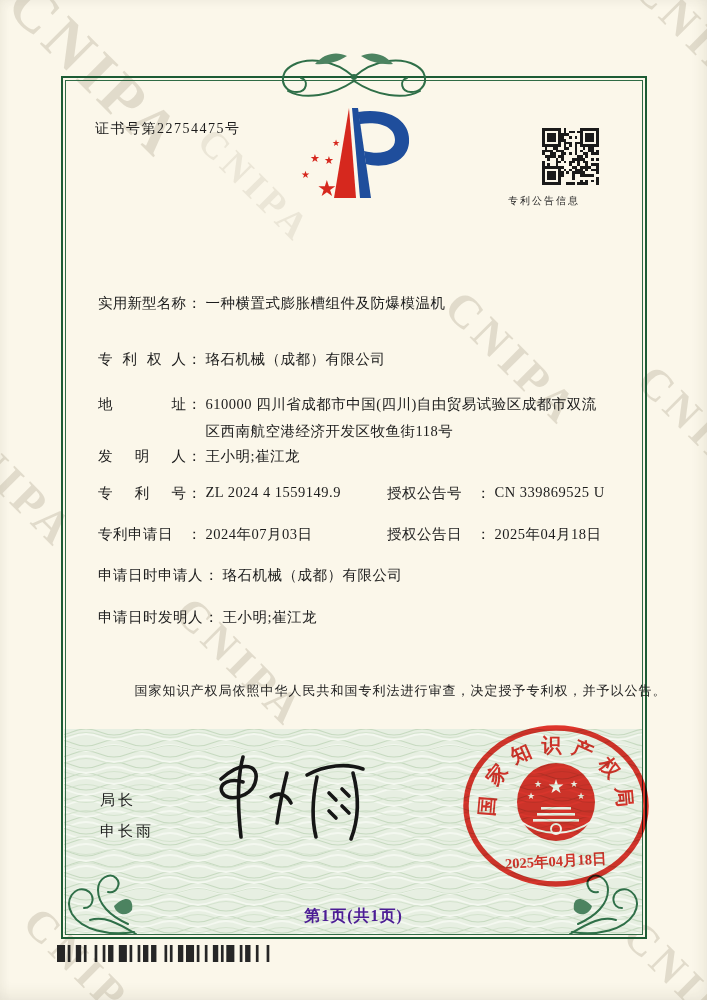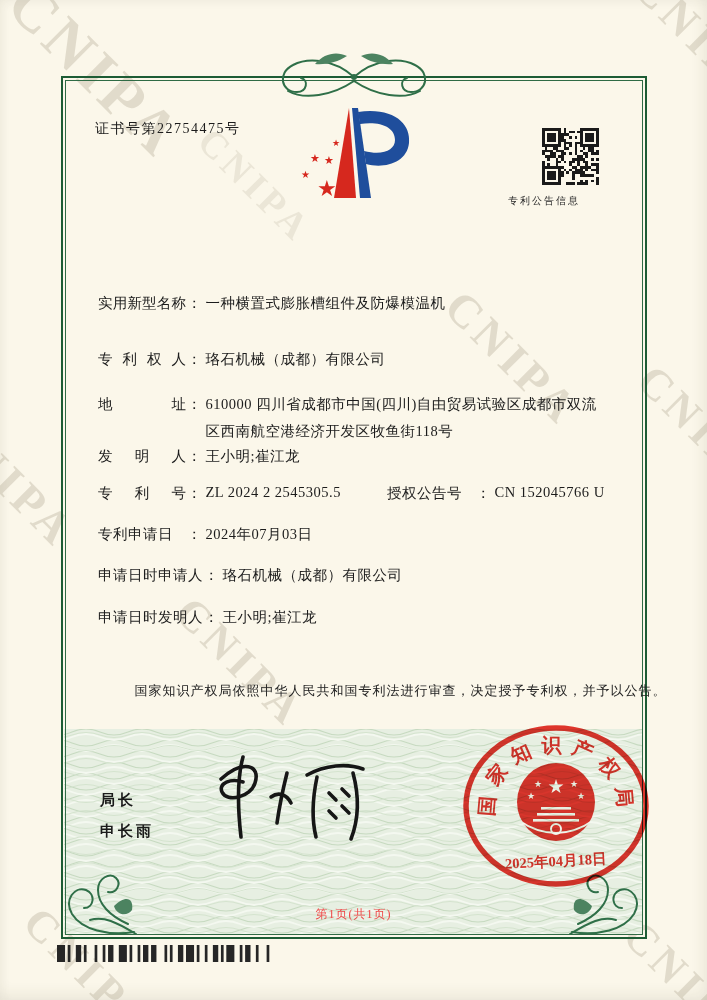--- a/index.html
+++ b/index.html
@@ -33,26 +33,26 @@
   .frow .colon{vertical-align:top;margin:0 4px 0 1px;}
   .frow .val{vertical-align:top;letter-spacing:.5px;}
   .frow .val.wrap{display:inline-block;width:402px;line-height:27px;font-family:Liberation Serif, serif;}
   .frow .grp2{position:absolute;left:289px;top:0;white-space:nowrap;}
   .addr-row{line-height:27px;}
   
   .legal{position:absolute;left:0;width:707px;text-align:center;font-size:13px;
          letter-spacing:1px;color:#222;z-index:4;padding-left:47px;}
   
   .director{position:absolute;left:100px;top:784px;font-family:"Liberation Sans",sans-serif;
-            font-size:15px;font-weight:700;letter-spacing:3px;line-height:31px;color:#1b1b1b;z-index:5;}
+            font-size:15px;font-weight:400;letter-spacing:3px;line-height:31px;color:#1b1b1b;z-index:5;}
   .signature{position:absolute;left:205px;top:745px;width:180px;height:102px;z-index:5;}
   .seal{position:absolute;left:452px;top:714px;width:210px;height:185px;z-index:6;
         mix-blend-mode:multiply;opacity:.92;}
   .footer{position:absolute;left:0;top:906px;width:707px;text-align:center;
-          font-size:12px;letter-spacing:1px;color:#ef4444;z-index:5;}
+          font-size:16px;letter-spacing:1px;color:#4c1d95;z-index:5;font-weight:bold;}
   .barcode{position:absolute;left:57px;top:945px;width:215px;height:17px;z-index:4;}
 </style>
 </head>
 <body>
 
 <div id="certificate">
 
   <span class="wm" style="left:95px;top:70px;font-size:62px">CNIPA</span>
   <span class="wm" style="left:700px;top:38px;font-size:46px">CNIPA</span>
   <span class="wm" style="left:255px;top:185px;font-size:38px;color:rgba(165,156,132,.18)">CNIPA</span>
@@ -416,26 +416,27 @@
 
   <div class="frow addr-row" style="top:391px">
     <span class="lbl">地址</span><span class="colon">：</span><span class="val wrap">610000 四川省成都市中国(四川)自由贸易试验区成都市双流区西南航空港经济开发区牧鱼街118号</span>
   </div>
 
   <div class="frow" style="top:447px">
     <span class="lbl">发明人</span><span class="colon">：</span><span class="val">王小明;崔江龙</span>
   </div>
 
   <div class="frow" style="top:484px">
-    <span class="lbl">专利号</span><span class="colon">：</span><span class="val">ZL 2024 2 2545305.5</span>
-    <span class="grp2"><span class="lbl wide">授权公告号</span><span class="colon">：</span><span class="val">CN 152045766 U</span></span>
+    <span class="lbl">专利号</span><span class="colon">：</span><span class="val">ZL 2024 4 1559149.9</span>
+    <span class="grp2"><span class="lbl wide">授权公告号</span><span class="colon">：</span><span class="val">CN 339869525 U</span></span>
   </div>
 
   <div class="frow" style="top:525px">
     <span class="lbl wide">专利申请日</span><span class="colon">：</span><span class="val">2024年07月03日</span>
+    <span class="grp2"><span class="lbl wide">授权公告日</span><span class="colon">：</span><span class="val">2025年04月18日</span></span>
   </div>
 
   <div class="frow" style="top:566px">
     <span class="lbl wide">申请日时申请人</span><span class="colon">：</span><span class="val">珞石机械（成都）有限公司</span>
   </div>
 
   <div class="frow" style="top:608px">
     <span class="lbl wide">申请日时发明人</span><span class="colon">：</span><span class="val">王小明;崔江龙</span>
   </div>
 

